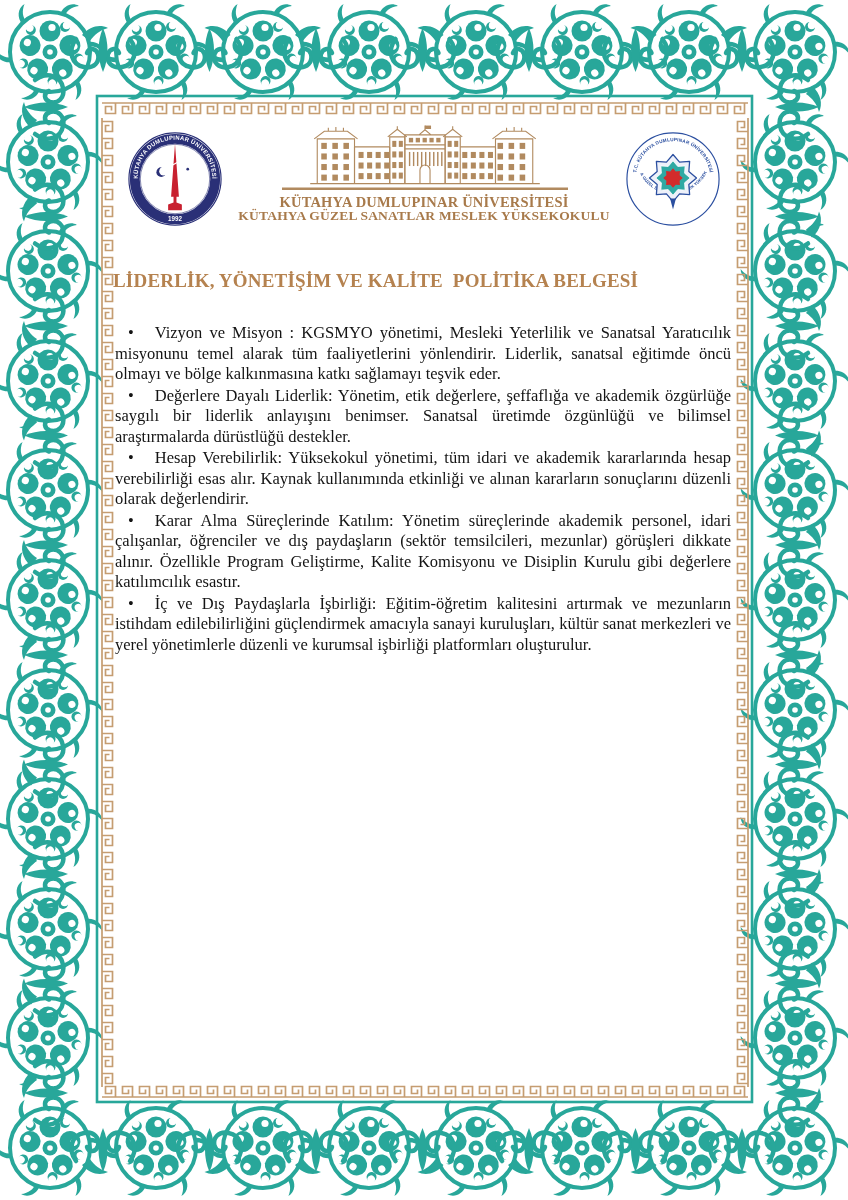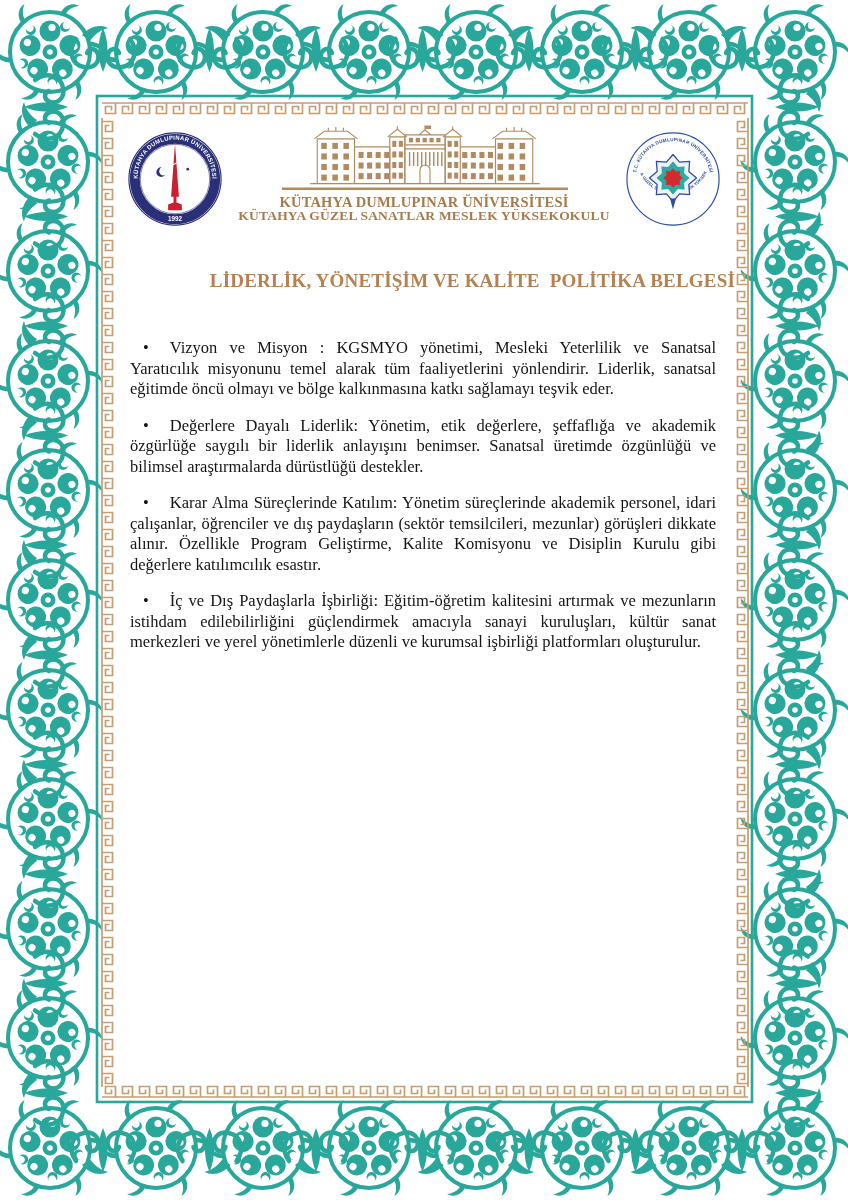--- a/index.html
+++ b/index.html
@@ -7,25 +7,25 @@
         font-family:"Liberation Serif",serif;}
   .bg{position:absolute;left:0;top:0;}
   .logo{position:absolute;width:98px;height:98px;}
   .logo.l{left:126px;top:130px;}
   .logo.r{left:624px;top:130px;}
   .building{position:absolute;left:282px;top:124px;width:286px;height:72px;}
   .hdr{position:absolute;left:113px;top:196px;width:622px;text-align:center;
        font-weight:bold;}
   .hdr .l1{font-size:14.5px;line-height:13px;letter-spacing:.2px;}
   .hdr .l2{font-size:13.5px;line-height:13px;letter-spacing:.2px;}
-  .doc-title{position:absolute;left:113px;top:270px;width:622px;text-align:right;
+  .doc-title{position:absolute;left:113px;top:270px;width:622px;text-align:left;
        font-size:19px;font-weight:bold;letter-spacing:.2px;white-space:pre-wrap;}
   .body-block{position:absolute;left:114px;top:322px;width:618px;
        font-size:16.5px;line-height:20.5px;text-align:justify;}
-  .body-block p{margin:16px;}
+  .body-block p{margin:1px;}
   .bullet{padding-left:13px;}
   .gap{display:inline-block;width:21px;}
 </style>
 </head>
 <body>
 
 <div class="page">
 
   <svg id="bgsvg" class="bg" width="848" height="1200" viewBox="0 0 848 1200">
       <defs>
@@ -479,17 +479,18 @@
   <div class="hdr" style="color: rgb(168, 122, 75);">
     <div class="l1">KÜTAHYA DUMLUPINAR ÜNİVERSİTESİ</div>
     <div class="l2">KÜTAHYA GÜZEL SANATLAR MESLEK YÜKSEKOKULU</div>
   </div>
 
   <div class="doc-title" style="color: rgb(181, 130, 79);">LİDERLİK, YÖNETİŞİM VE KALİTE  POLİTİKA BELGESİ</div>
 
   <div class="body-block" style="color: rgb(20, 20, 20);">
     <p><span class="bullet">•</span><span class="gap"></span><span>Vizyon ve Misyon : KGSMYO yönetimi, Mesleki Yeterlilik ve Sanatsal Yaratıcılık misyonunu temel alarak tüm faaliyetlerini yönlendirir. Liderlik, sanatsal eğitimde öncü olmayı ve bölge kalkınmasına katkı sağlamayı teşvik eder.</span></p>
     <p><span class="bullet">•</span><span class="gap"></span><span>Değerlere Dayalı Liderlik: Yönetim, etik değerlere, şeffaflığa ve akademik özgürlüğe saygılı bir liderlik anlayışını benimser. Sanatsal üretimde özgünlüğü ve bilimsel araştırmalarda dürüstlüğü destekler.</span></p>
+    <p><span class="bullet">•</span><span class="gap"></span><span>Hesap Verebilirlik: Yüksekokul yönetimi, tüm idari ve akademik kararlarında hesap verebilirliği esas alır. Kaynak kullanımında etkinliği ve alınan kararların sonuçlarını düzenli olarak değerlendirir.</span></p>
     <p><span class="bullet">•</span><span class="gap"></span><span>Karar Alma Süreçlerinde Katılım: Yönetim süreçlerinde akademik personel, idari çalışanlar, öğrenciler ve dış paydaşların (sektör temsilcileri, mezunlar) görüşleri dikkate alınır. Özellikle Program Geliştirme, Kalite Komisyonu ve Disiplin Kurulu gibi değerlere katılımcılık esastır.</span></p>
     <p><span class="bullet">•</span><span class="gap"></span><span>İç ve Dış Paydaşlarla İşbirliği: Eğitim-öğretim kalitesini artırmak ve mezunların istihdam edilebilirliğini güçlendirmek amacıyla sanayi kuruluşları, kültür sanat merkezleri ve yerel yönetimlerle düzenli ve kurumsal işbirliği platformları oluşturulur.</span></p>
   </div>
 
 </div>
 
 </body></html>

